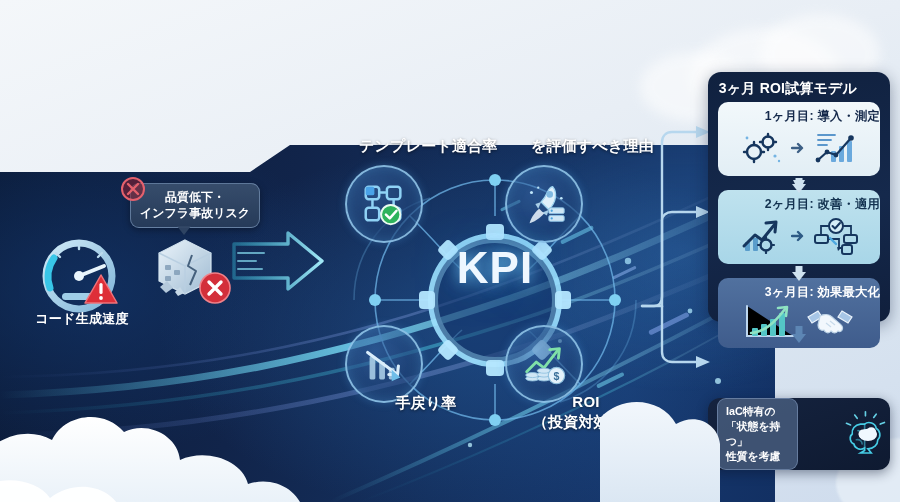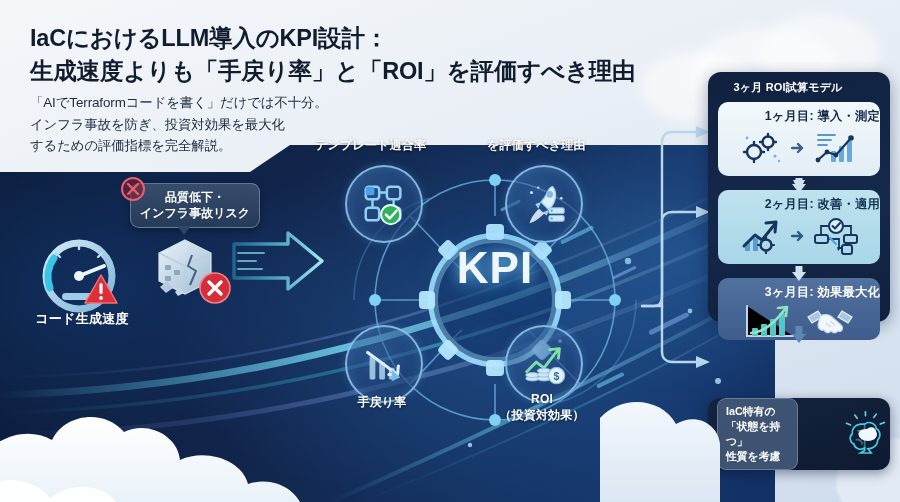--- a/index.html
+++ b/index.html
@@ -56,40 +56,40 @@
   .hub{position:absolute;left:330px;top:150px;width:330px;height:300px;z-index:12;}
   .kpitext{position:absolute;left:415px;top:243px;width:160px;text-align:center;z-index:16;
     color:#eef7ff;font-size:44px;font-weight:bold;letter-spacing:1px;
     text-shadow:0 0 16px rgba(120,210,255,.85),0 0 40px rgba(60,150,230,.6);}
   .node{position:absolute;z-index:13;}
   .node .ring{width:74px;height:74px;border-radius:50%;
     border:2px solid rgba(150,205,240,.85);
     background:radial-gradient(circle at 38% 32%,rgba(60,110,175,.5),rgba(18,45,92,.72));
     box-shadow:0 0 14px rgba(100,190,250,.3) inset,0 0 9px rgba(90,180,250,.25);
     display:flex;align-items:center;justify-content:center;}
-  .node-label{position:absolute;color:#ffffff;font-size:12px;font-weight:bold;
+  .node-label{position:absolute;color:#ffffff;font-size:15px;font-weight:bold;
     text-align:center;white-space:nowrap;z-index:15;letter-spacing:.2px;
-    text-shadow:0 1px 3px rgba(0,0,0,.55);}
+    text-shadow:0 1px 3px rgba(0,0,0,.55);margin-left:44px;}
   .node-label.two{line-height:1.3;}
 
   
   .roipanel{position:absolute;left:708px;top:72px;width:182px;height:250px;z-index:22;
     background:linear-gradient(170deg,#10213f 0%,#15294c 55%,#101f3c 100%);
     border-radius:13px;box-shadow:0 4px 16px rgba(10,25,55,.4);}
   .roi-title{position:absolute;left:0;top:8px;width:160px;text-align:center;
-    color:#ffffff;font-size:11px;font-weight:bold;letter-spacing:.2px;}
+    color:#ffffff;font-size:14px;font-weight:bold;letter-spacing:.2px;}
   .roicard{position:absolute;left:10px;width:162px;border-radius:10px;overflow:hidden;}
   .roicard .ct{width:100%;text-align:right;font-weight:bold;font-size:12.3px;
     padding-top:6px;letter-spacing:.2px;}
   .roicard .ci{display:flex;align-items:center;justify-content:center;gap:8px;height:46px;}
   #card1{top:30px;height:74px;background:linear-gradient(180deg,#f2f8fb,#e2eef5);}
   #card1 .ct{color:#14284a;}
   #card2{top:118px;height:74px;background:linear-gradient(180deg,#bfe2ee,#a8d6e8);}
   #card2 .ct{color:#12314f;}
-  #card3{top:206px;height:62px;background:linear-gradient(180deg,#51719f,#3f5c8c);}
+  #card3{top:206px;height:70px;background:linear-gradient(180deg,#51719f,#3f5c8c);}
   #card3 .ct{color:#ffffff;}
   .vdown{position:absolute;left:83px;width:16px;height:16px;z-index:23;}
 
   .brainbox{position:absolute;left:708px;top:398px;width:182px;height:72px;z-index:24;
     background:linear-gradient(160deg,#15233f,#0e1a31);border-radius:12px;
     box-shadow:0 3px 12px rgba(8,20,45,.45);display:flex;align-items:center;gap:44px;}
   .brain-bubble{margin-left:9px;background:rgba(70,92,125,.85);
     border:1px solid rgba(150,178,212,.45);border-radius:9px;padding:5px 8px;
     color:#ffffff;font-size:10.8px;font-weight:bold;line-height:1.38;}
 
@@ -142,31 +142,20 @@
           <circle cx="690" cy="166" r="2.4"></circle>
         <circle cx="560" cy="196" r="2"></circle>
           <circle cx="718" cy="236" r="3"></circle>
         <circle cx="470" cy="300" r="2.2"></circle>
           <circle cx="660" cy="300" r="2.6"></circle>
         <circle cx="740" cy="92" r="2"></circle>
       </g>
     </svg>
   </div>
 
-  <div class="header">
-    <div class="title">
-      <div>IaCにおけるLLM導入のKPI設計：</div>
-      <div>生成速度よりも「手戻り率」と「ROI」を評価すべき理由</div>
-    </div>
-    <div class="subtitle">
-      <div>「AIでTerraformコードを書く」だけでは不十分。</div>
-      <div>インフラ事故を防ぎ、投資対効果を最大化</div>
-      <div>するための評価指標を完全解説。</div>
-    </div>
-  </div>
 
   <svg class="gauge" viewBox="0 0 82 82">
     <defs>
       <linearGradient id="gg" x1="0" y1="0" x2="1" y2="1">
         <stop offset="0%" stop-color="#cfeaf7"></stop>
           <stop offset="100%" stop-color="#7fb4d8"></stop>
       </linearGradient>
     </defs>
     <circle cx="41" cy="40" r="33" fill="none" stroke="url(#gg)" stroke-width="7"></circle>
     <path d="M12,52 A33,33 0 0,1 16,22" fill="none" stroke="#38c6e8" stroke-width="7" stroke-linecap="round"></path>

